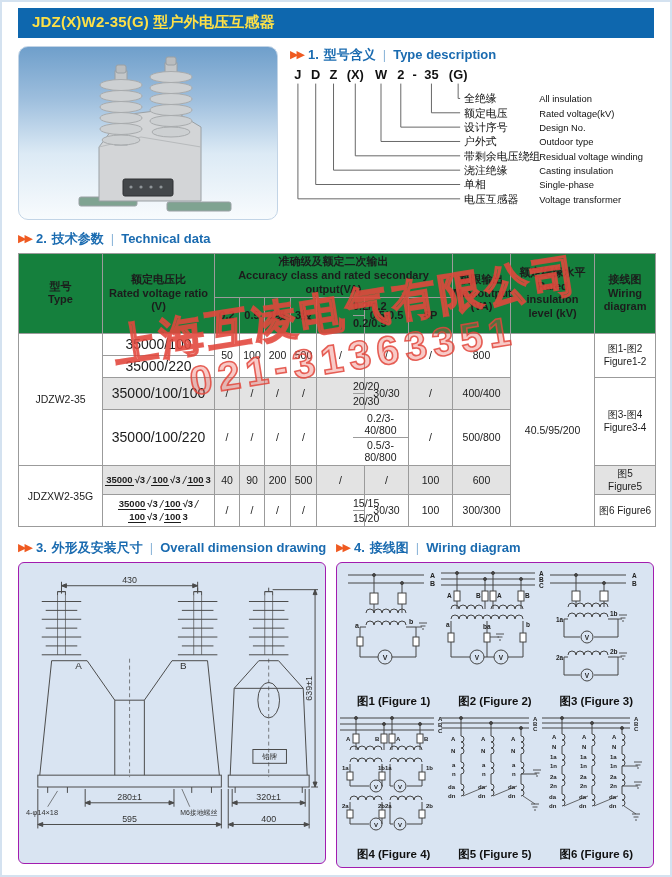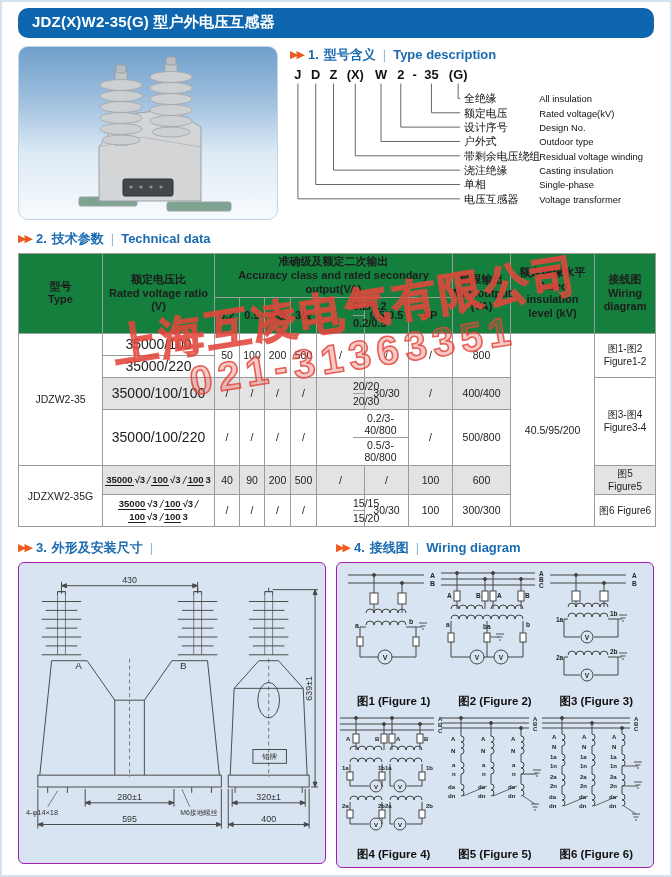--- a/index.html
+++ b/index.html
@@ -1,20 +1,20 @@
 <!DOCTYPE html>
 <html><head>
 <meta charset="utf-8">
 <style>
   html,body{margin:0;padding:0;background:#fff;}
   .page{width:672px;height:877px;box-sizing:border-box;background:#fff;
         border:2px solid #d4e2f0;padding:6px 16px;overflow:hidden;
         font-family:"Liberation Sans","DejaVu Sans",sans-serif;color:#222;}
   
-  .banner{background:#0e67ae;border-radius:10px;padding:5px 14px 6px;color:#ffffff;}
+  .banner{background:#0e67ae;border-radius:0;padding:5px 14px 6px;color:#fde047;}
   .banner .l1{font-size:15px;font-weight:bold;letter-spacing:.2px;}
   .banner .l2{font-size:13.5px;margin-top:1px;}
   
   .row1{display:flex;gap:12px;margin-top:8px;height:174px;}
   .photo{width:258px;height:172px;border-radius:10px;border:1px solid #c2d4e6;flex:none;
          background:linear-gradient(180deg,#6f9fcb 0%,#9dbedd 30%,#dcea f5 60%,#f6fafd 100%);
          background:linear-gradient(180deg,#6f9fcb 0%,#9dbedd 30%,#dceaf5 62%,#f8fbfd 100%);
          overflow:hidden;display:flex;align-items:flex-end;justify-content:center;}
   .tdesc{flex:1;min-width:0;}
   .sec-title{display:flex;align-items:baseline;gap:5px;font-size:13px;white-space:nowrap;}
@@ -345,20 +345,21 @@
   </div>
 
   <div class="row3">
 
     <div class="col-l">
       <div class="sec-title">
         <span class="arrows">▶▶</span>
         <span class="no">3.</span>
         <span class="zh">外形及安装尺寸</span>
         <span class="sep">|</span>
+        <span class="en">Overall dimension drawing</span>
       </div>
       <div class="panel draw">
         <svg width="296" height="288" viewBox="0 0 300 290">
           <g stroke="#4a4a4a" stroke-width="1" fill="none">
 
             <path d="M38,24 V12 M176,24 V12 M38,16 H176"></path>
             <path d="M38,16 l5,-2 v4 z M176,16 l-5,-2 v4 z" fill="#4a4a4a"></path>
 
             <g>
               <path d="M34,22 h8 M38,18 v4 M34,26 v-4 h8 v4"></path>

